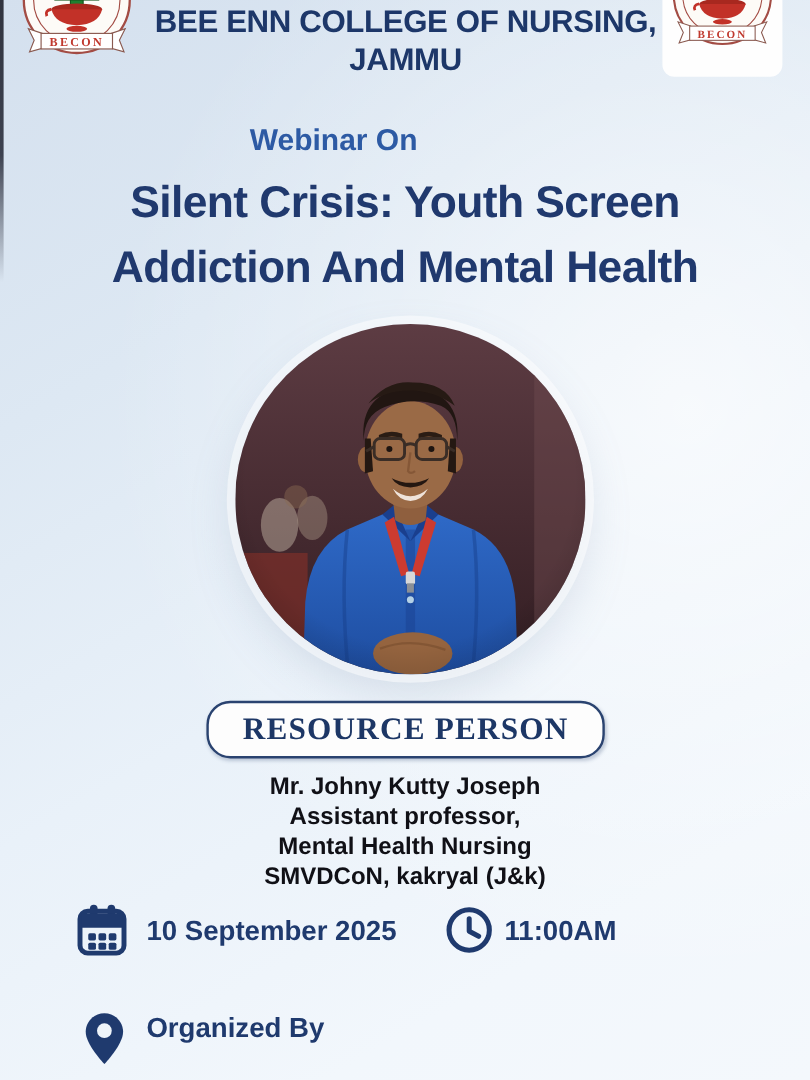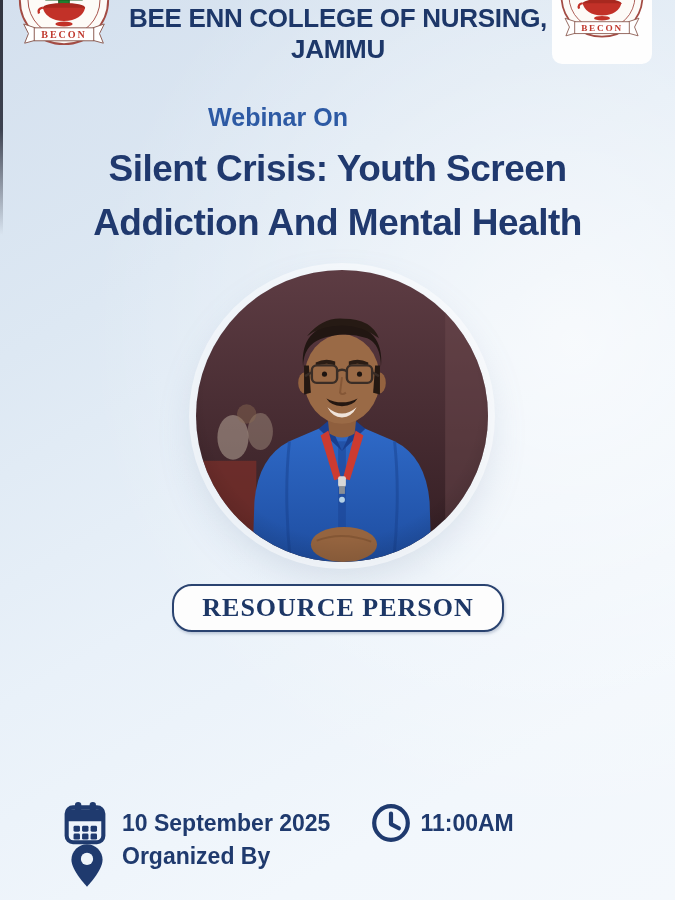--- a/index.html
+++ b/index.html
@@ -33,21 +33,21 @@
   .resource-box{position:absolute;left:172px;top:584px;width:328px;height:44px;
     background:#fdfdfd;border:2.5px solid #2a4370;border-radius:20px;
     display:flex;align-items:center;justify-content:center;
     box-shadow:1px 2px 3px rgba(42,67,112,0.25);}
   .resource-box span{font-family:"Liberation Serif","DejaVu Serif",serif;
     font-weight:bold;font-size:26px;letter-spacing:1px;color:#1d3766;}
   .speaker{position:absolute;left:0;top:644px;width:675px;text-align:center;
     color:#101016;font-weight:bold;font-size:20px;line-height:25px;}
   .speaker span{display:block;}
   
-  .event-row{position:absolute;left:63px;top:800px;display:flex;align-items:center;}
+  .event-row{position:absolute;left:63px;top:752px;display:flex;align-items:center;}
   .event-row .txt{color:#1f3a6e;font-weight:bold;font-size:23px;}
   .date-txt{margin-left:15px;}
   .clock{margin-left:40px;}
   .time-txt{margin-left:8px;}
   .org-row{position:absolute;left:70px;top:842px;display:flex;align-items:flex-start;}
   .org-text{margin-left:18px;color:#1f3a6e;font-weight:bold;font-size:23px;line-height:29.5px;}
   .org-text span{display:block;}
 </style>
 </head>
 <body>
@@ -174,20 +174,26 @@
       <ellipse cx="152" cy="282" rx="34" ry="18" fill="#95643f"></ellipse>
       <path d="M124,278 Q150,268 180,279" stroke="#7c5030" stroke-width="2" fill="none" opacity="0.7"></path>
       <rect width="300" height="300" fill="url(#vin)"></rect>
     </svg>
   </div>
 
   <div class="resource-box">
     <span>RESOURCE PERSON</span>
   </div>
 
+  <div class="speaker">
+    <span>Mr. Johny Kutty Joseph</span>
+    <span>Assistant professor,</span>
+    <span>Mental Health Nursing</span>
+    <span>SMVDCoN, kakryal (J&amp;k)</span>
+  </div>
 
   <div class="event-row">
     <svg width="44" height="46" viewBox="0 0 48 50">
       <rect x="13" y="2" width="7" height="11" rx="3.5" fill="#1f3a6e"></rect>
       <rect x="29" y="2" width="7" height="11" rx="3.5" fill="#1f3a6e"></rect>
       <rect x="4" y="8" width="40" height="38" rx="7" fill="none" stroke="#1f3a6e" stroke-width="4.5"></rect>
       <path d="M5,10 h38 v13 h-38 z" fill="#1f3a6e"></path>
       <g fill="#1f3a6e">
         <rect x="11.5" y="28" width="7" height="6.5" rx="1.5"></rect>
         <rect x="20.8" y="28" width="7" height="6.5" rx="1.5"></rect>

